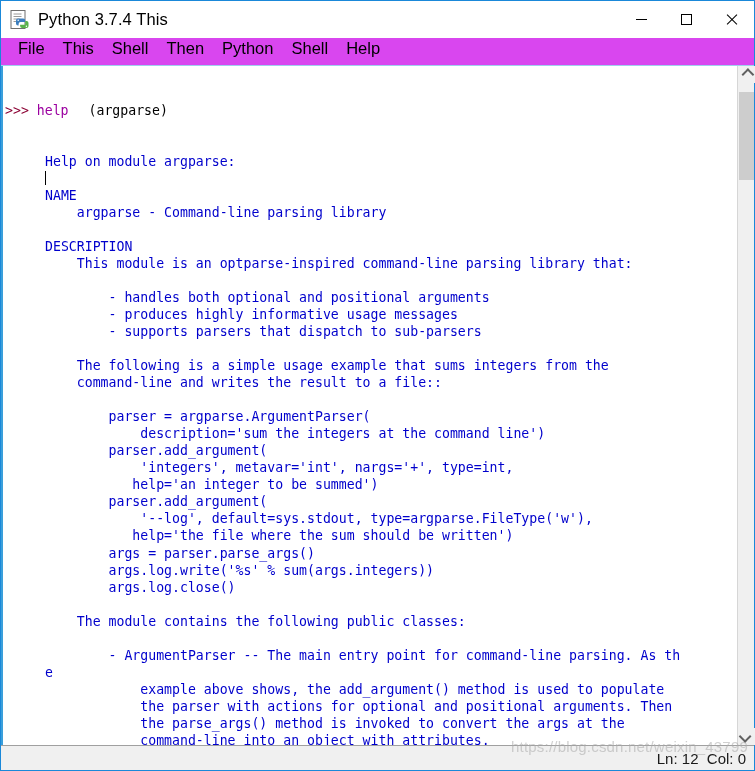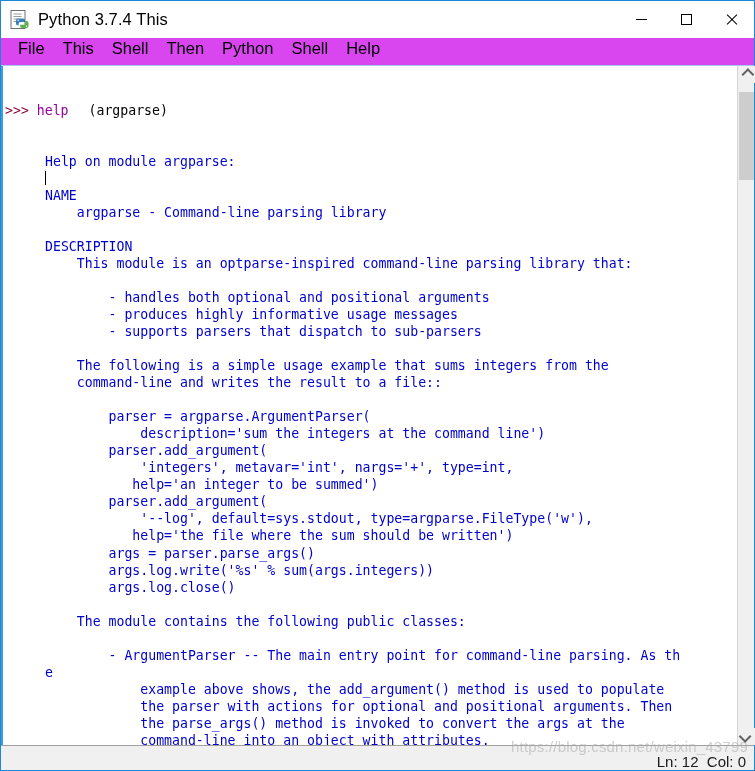--- a/index.html
+++ b/index.html
@@ -203,21 +203,21 @@
     cursor: default;
   }
 
   
   .statusbar {
     height: 25px;
     min-height: 25px;
     background: #f0f0f0;
     border-top: 1px solid #a0a0a0;
     display: flex;
-    align-items: flex-end;
+    align-items: center;
     justify-content: flex-end;
     padding-right: 8px;
     box-sizing: border-box;
     position: relative;
   }
   .status-text {
     font-size: 15px;
     color: #1a1a1a;
     font-family: "Liberation Sans", sans-serif;
     white-space: pre;

